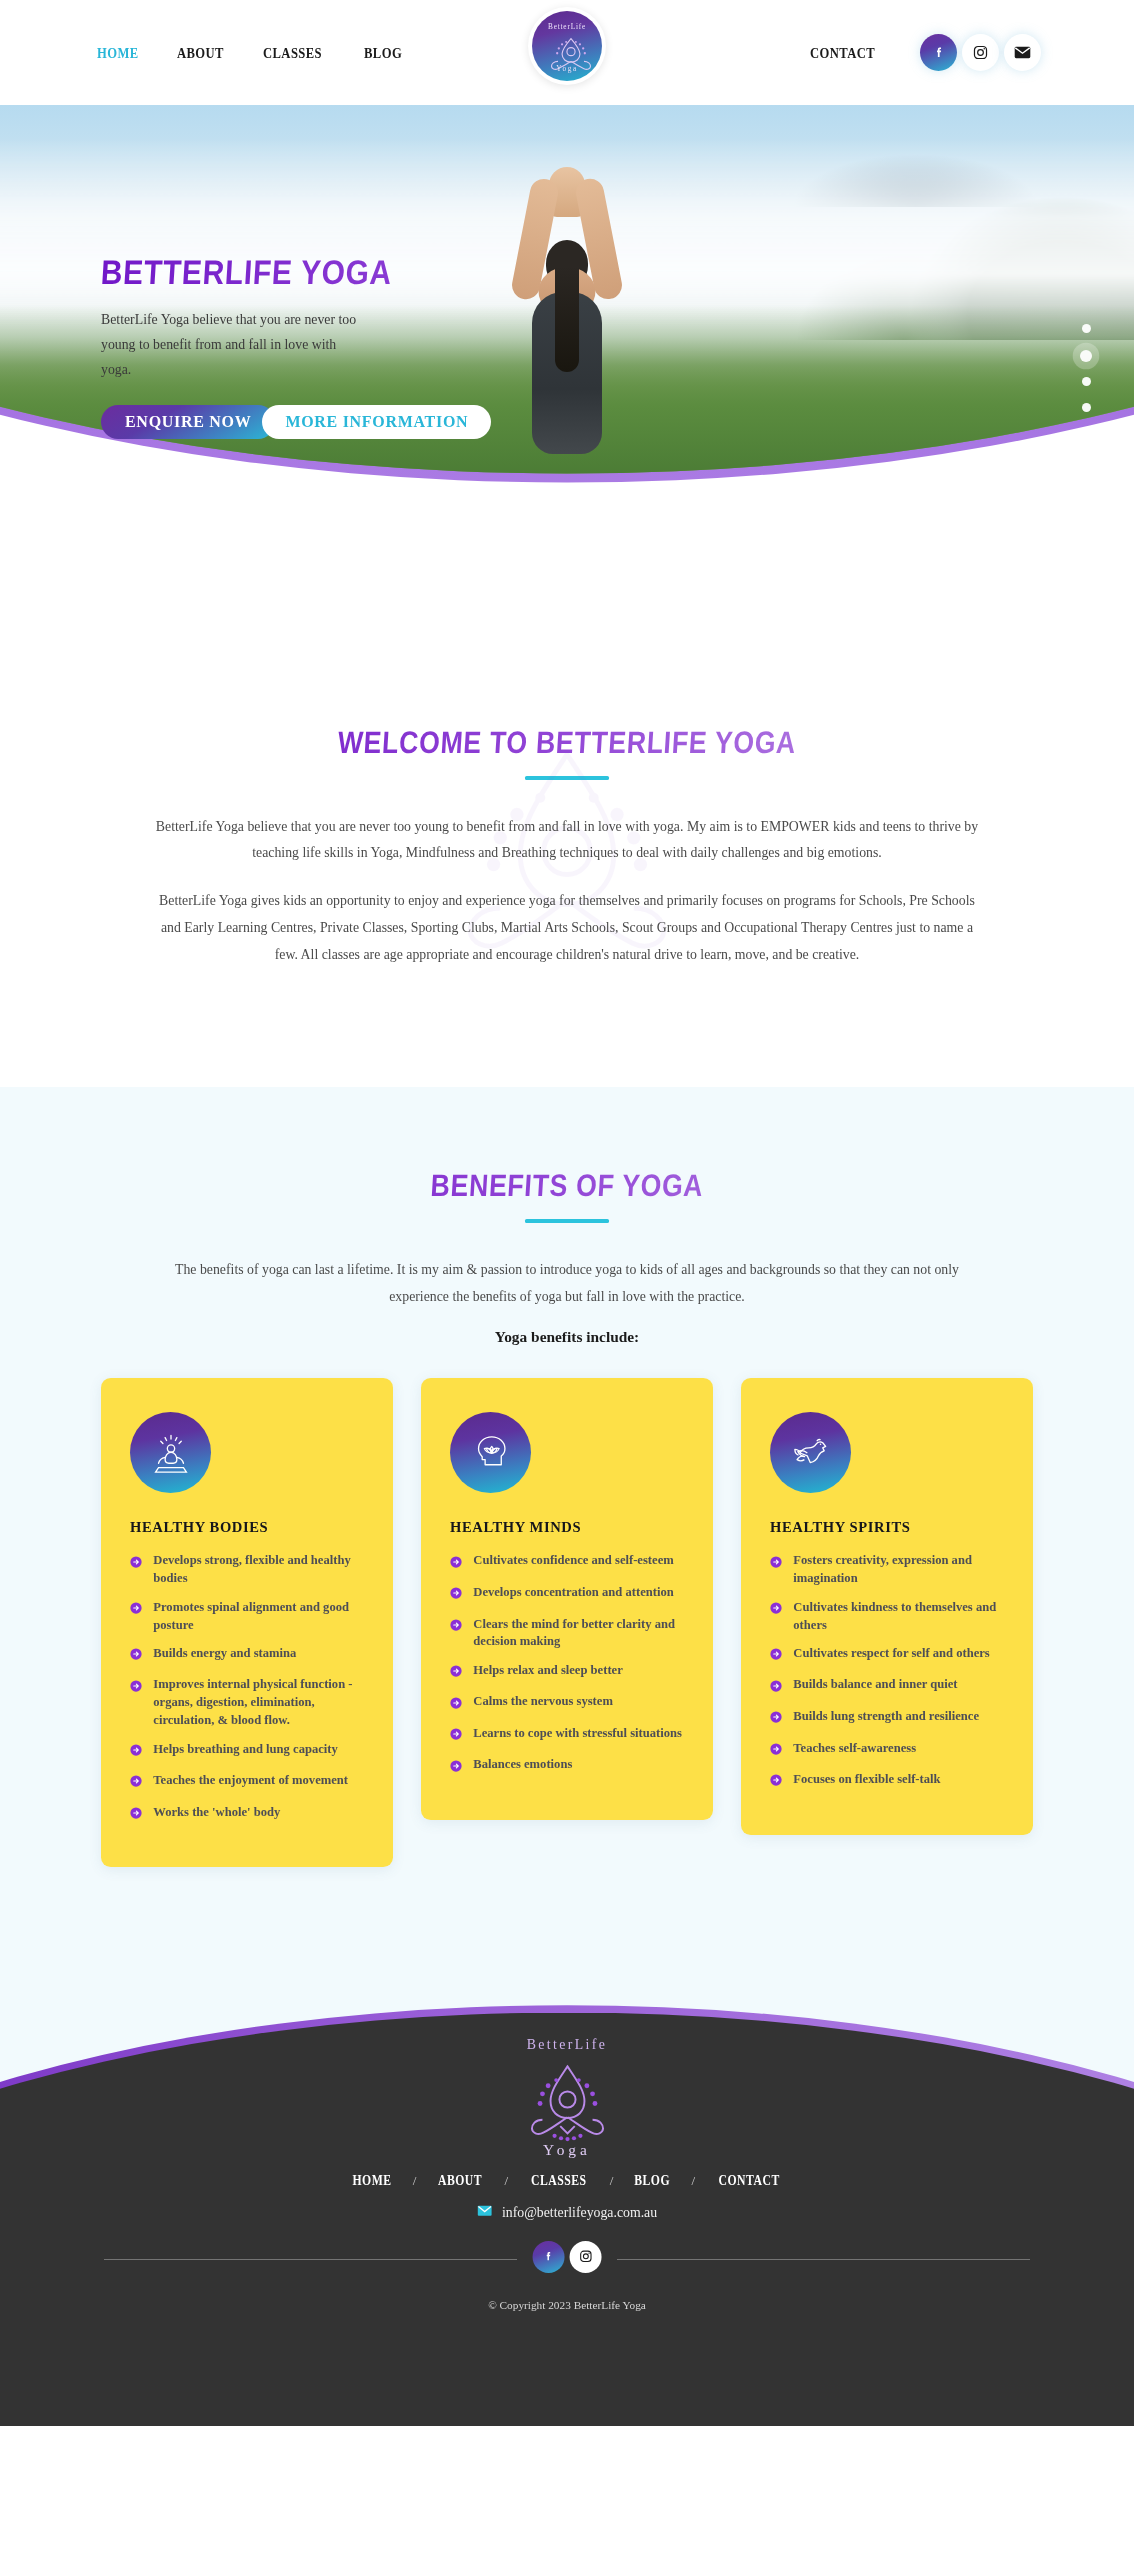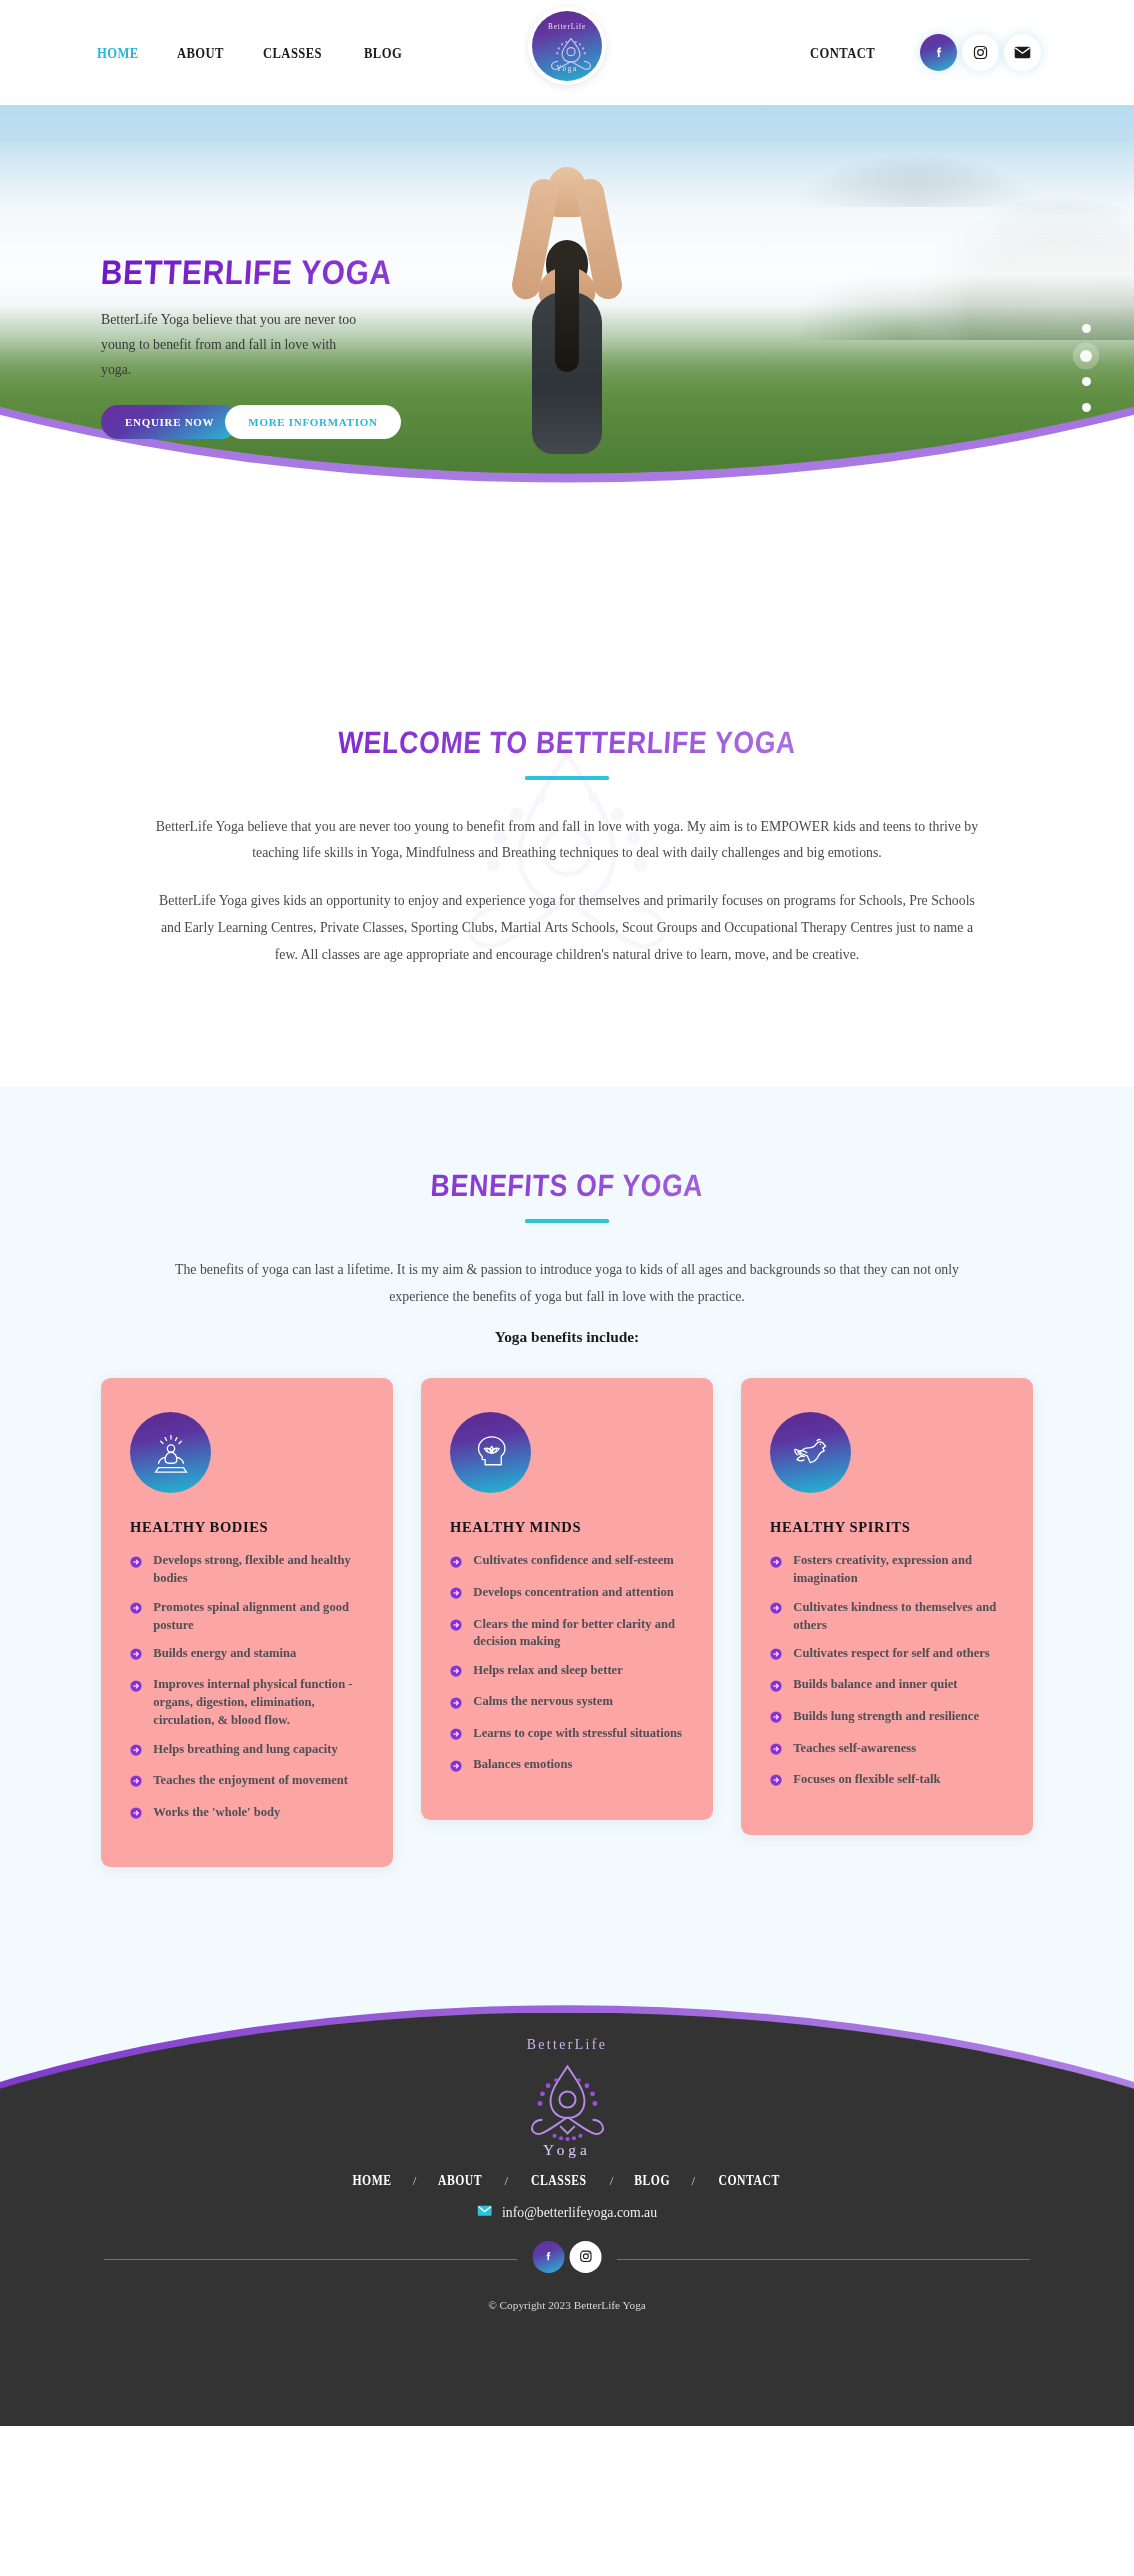--- a/index.html
+++ b/index.html
@@ -179,21 +179,21 @@
   .hero-p {
     font-family:"Liberation Serif", serif;
     font-size:13.8px; line-height:1.82; color:#3a3a3a; max-width:267px;
     margin-bottom:23px;
   }
   .hero-btns { display:flex; align-items:center; }
   .btn {
     display:inline-flex; align-items:center; justify-content:center;
     height:34px; border-radius:17px; cursor:pointer;
     font-family:"Liberation Serif", serif; font-weight:700;
-    font-size:11px; letter-spacing:0.7px; text-decoration:none;
+    font-size:16px; letter-spacing:0.7px; text-decoration:none;
   }
   .btn-primary {
     background:linear-gradient(150deg,#6b2d9e 0%,#5a3aa8 35%,#2ab9d6 100%);
     color:#fff; padding:0 24px;
   }
   .btn-ghost {
     background:#fff; color:#29b6d8; padding:0 23px; margin-left:-13px;
   }
   .dots { position:absolute; right:42px; top:324px; z-index:25; }
   .dot {
@@ -231,21 +231,21 @@
     font-family:"Liberation Serif", serif;
     font-size:13.8px; line-height:1.95; color:#4a4a4a; text-align:center;
     width:794px; margin:0 auto;
   }
   .lead-strong {
     font-family:"Liberation Serif", serif; font-weight:700;
     font-size:15.4px; color:#1b1b1b; text-align:center; margin:18px 17px 32px;
   }
   .cards { display:flex; justify-content:center; gap:28px; }
   .card {
-    width:292px; background:#fca5a5; border-radius:9.7px; padding:34px 29px 32px;
+    width:292px; background:#fde047; border-radius:9.7px; padding:34px 29px 32px;
     box-shadow:0 2.4px 13px rgba(70,110,140,.10);
     align-self:flex-start;
   }
   .card-icon {
     width:81px; height:81px; border-radius:50%;
     background:linear-gradient(170deg,#5b2a8d 0%,#5d34a0 32%,#3a80c1 70%,#1fbcd2 100%);
     display:flex; align-items:center; justify-content:center; margin-bottom:26px;
   }
   .card-title {
     font-family:"Liberation Serif", serif; font-weight:700;

